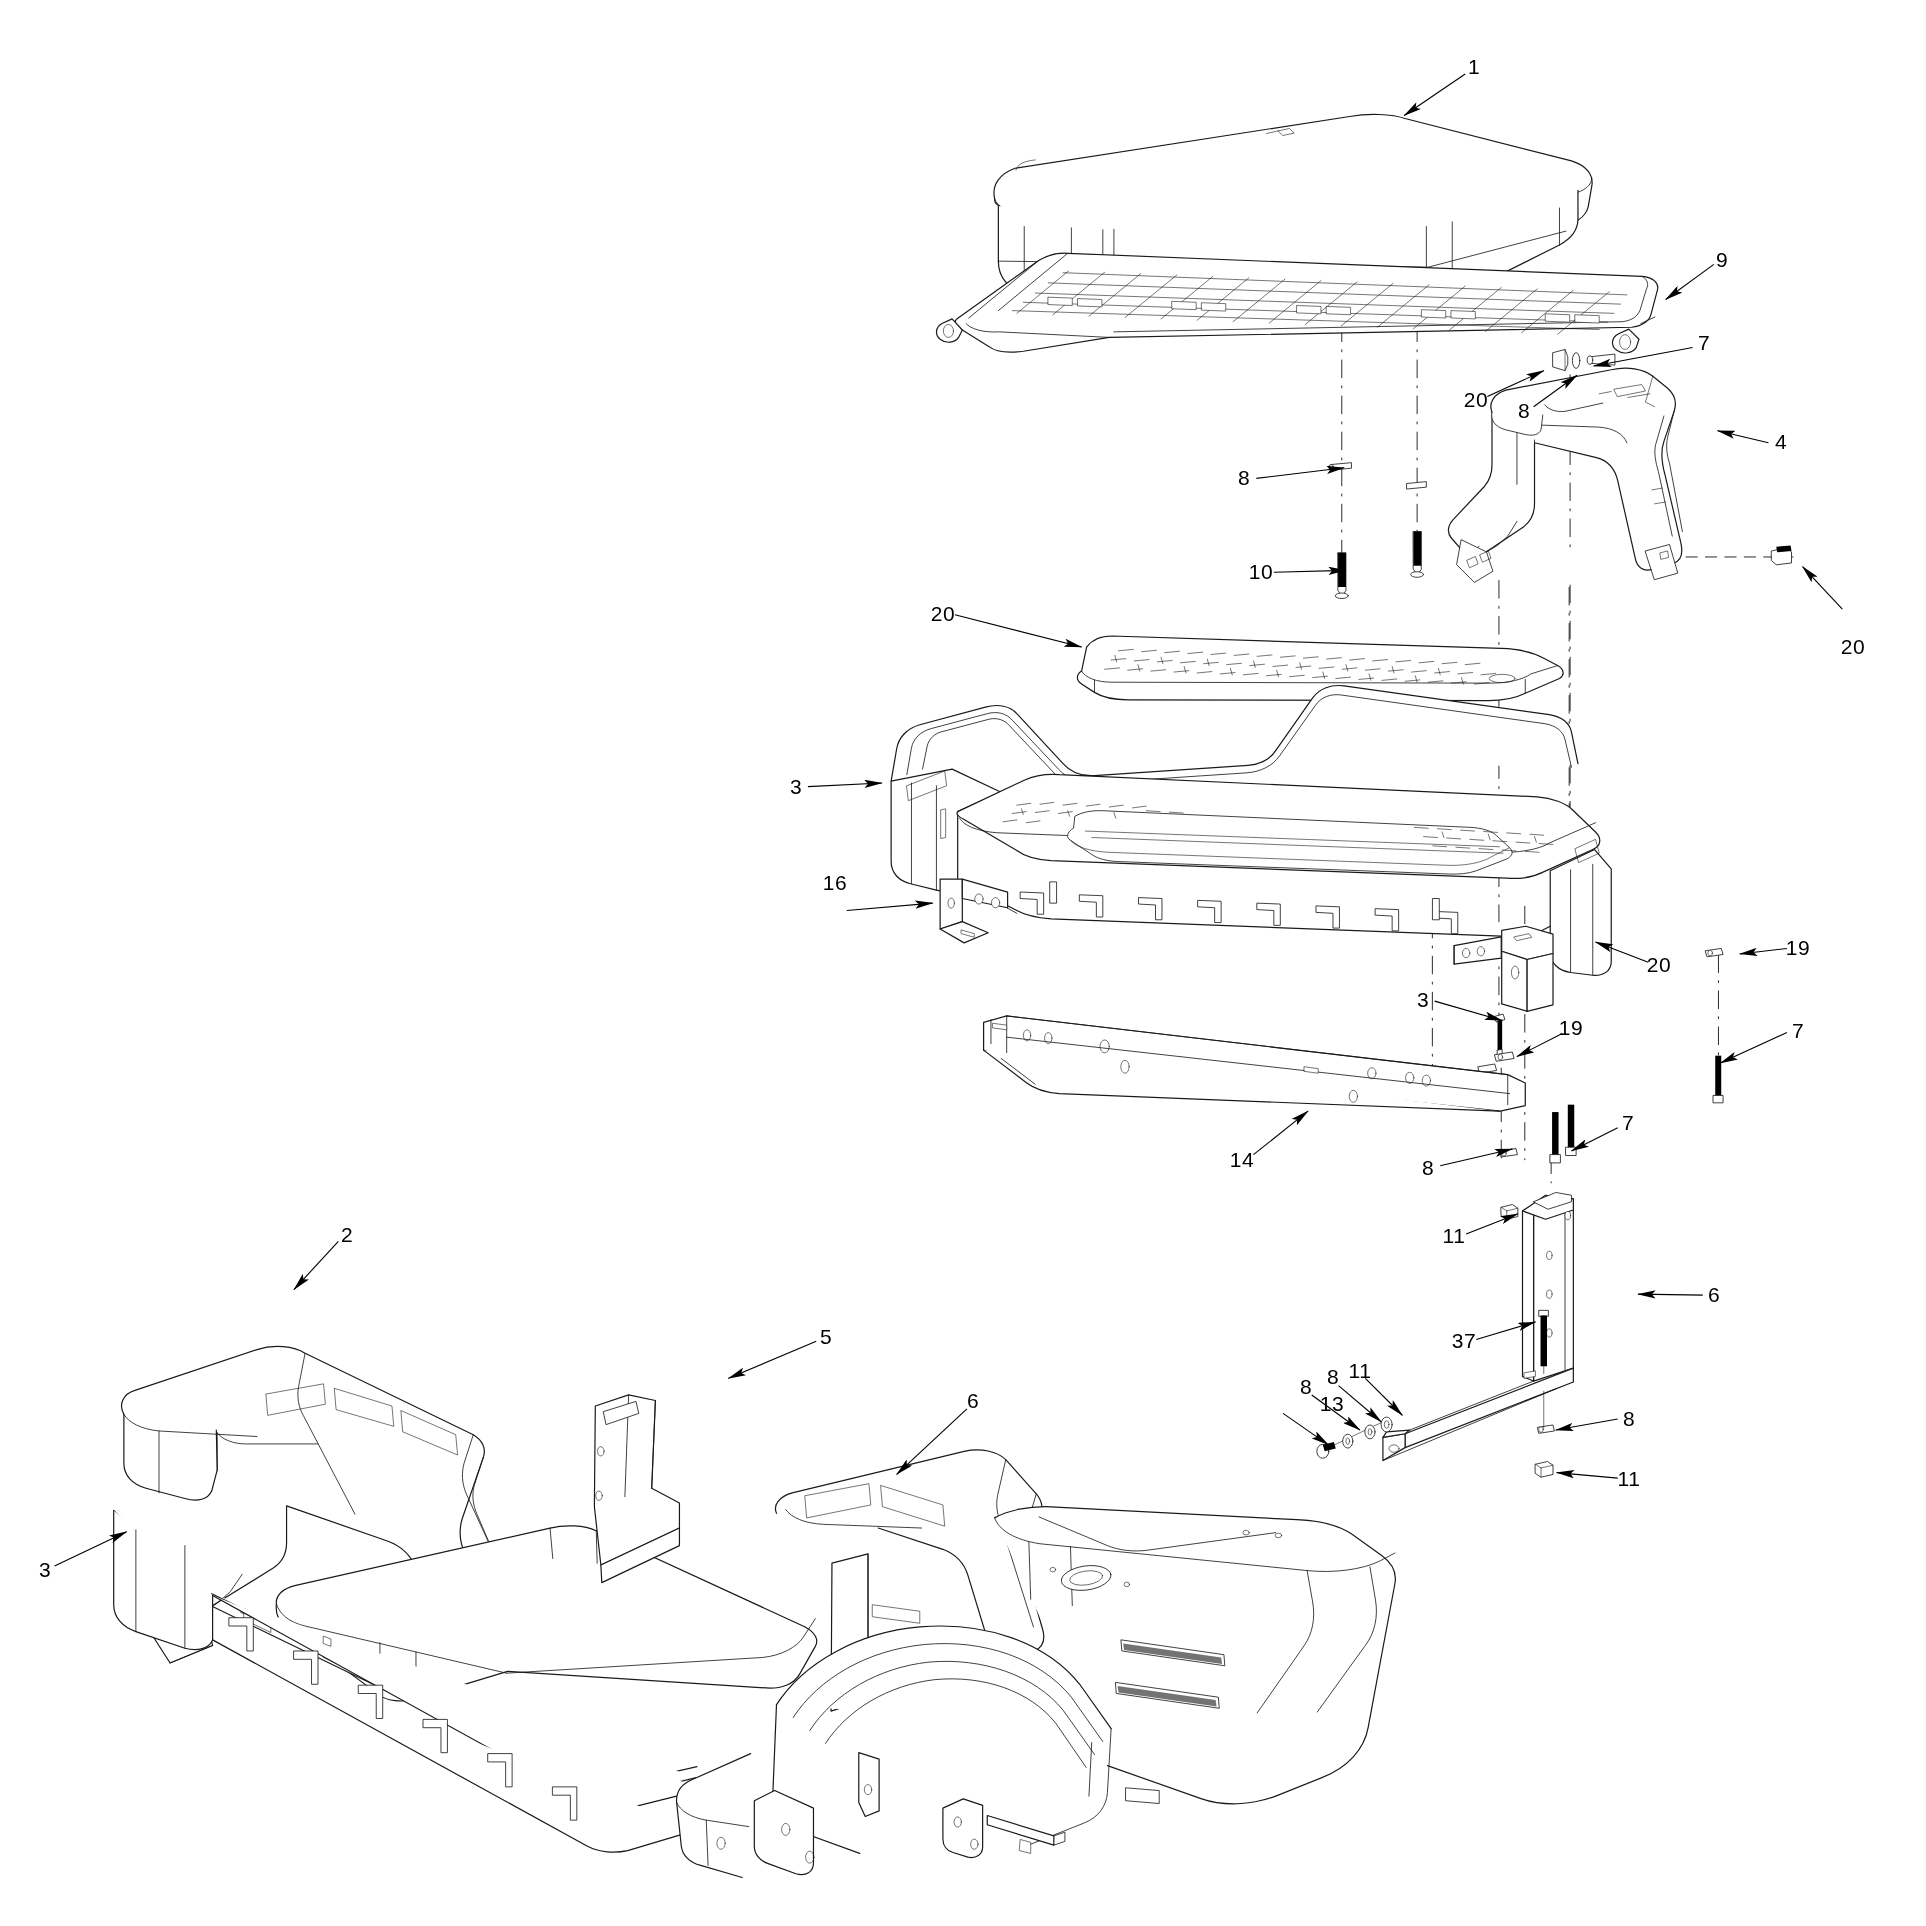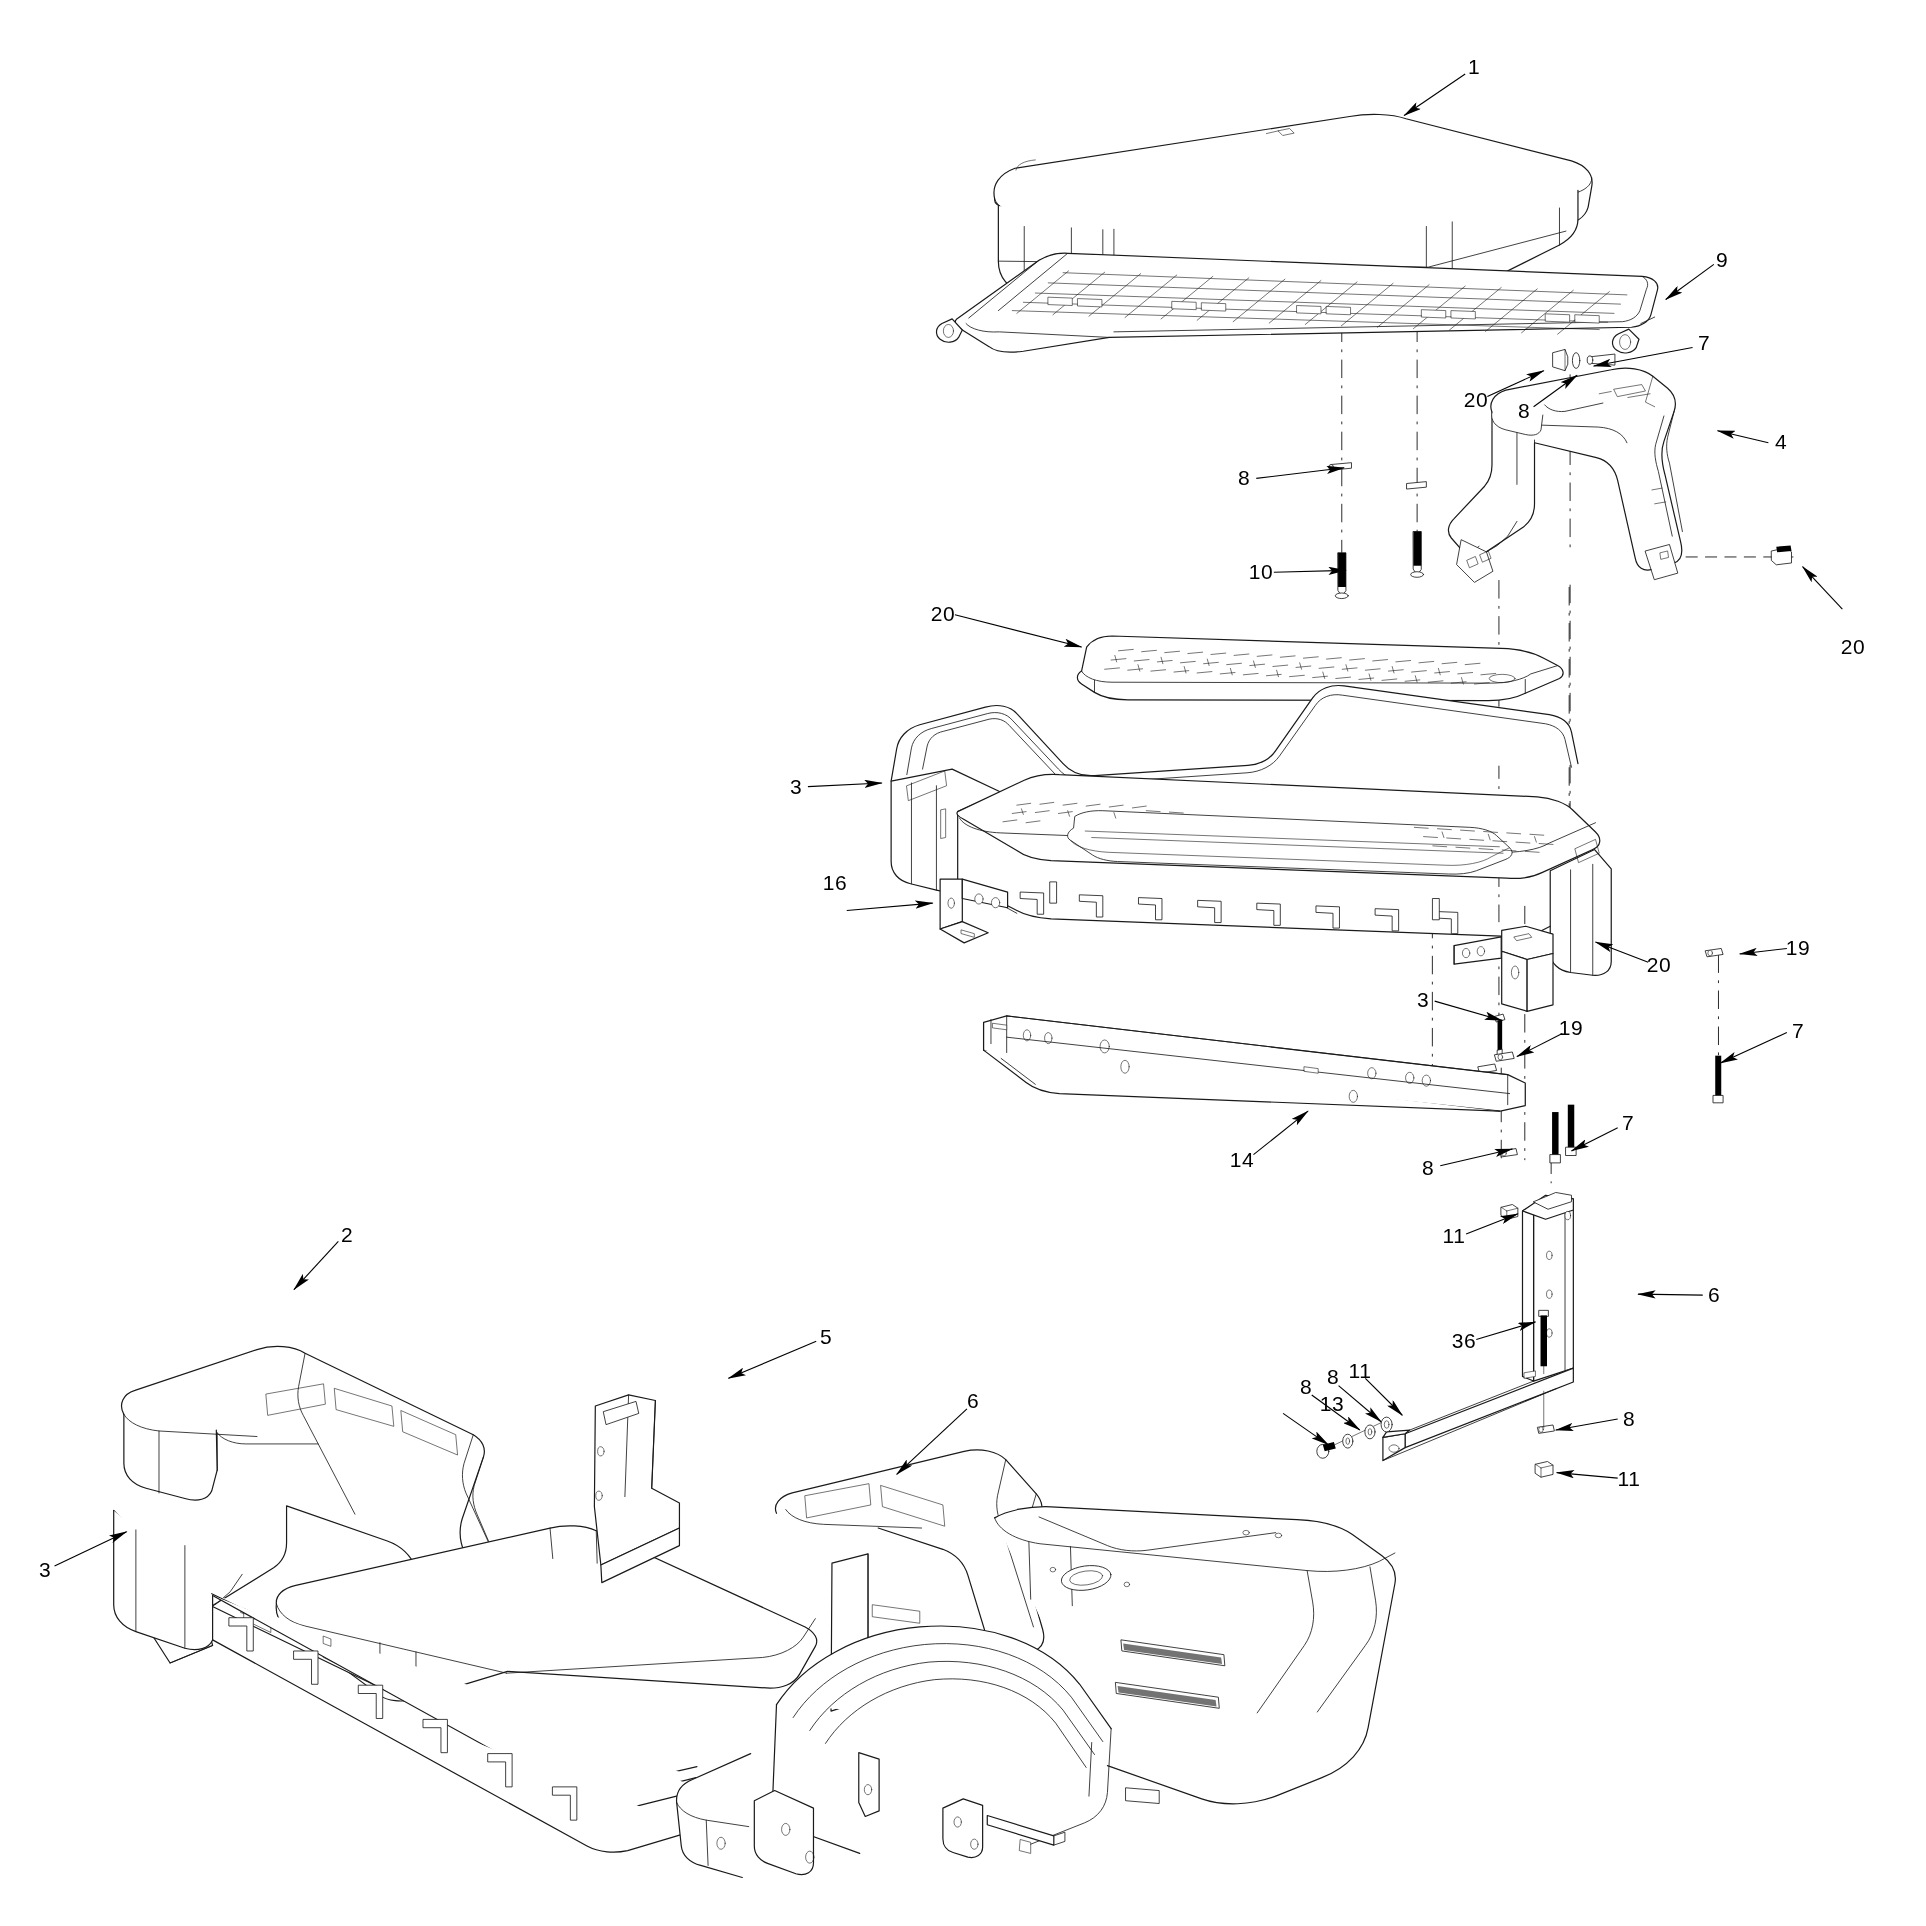--- a/index.html
+++ b/index.html
@@ -649,21 +649,21 @@
   <span class="callout" style="left:1659px;top:965px">20</span>
   <span class="callout" style="left:1798px;top:948px">19</span>
   <span class="callout" style="left:1423px;top:1000px">3</span>
   <span class="callout" style="left:1571px;top:1028px">19</span>
   <span class="callout" style="left:1798px;top:1031px">7</span>
   <span class="callout" style="left:1242px;top:1160px">14</span>
   <span class="callout" style="left:1628px;top:1123px">7</span>
   <span class="callout" style="left:1428px;top:1168px">8</span>
   <span class="callout" style="left:1454px;top:1236px">11</span>
   <span class="callout" style="left:1714px;top:1295px">6</span>
-  <span class="callout" style="left:1464px;top:1341px">36</span>
+  <span class="callout" style="left:1464px;top:1341px">37</span>
   <span class="callout" style="left:1332px;top:1404px">13</span>
   <span class="callout" style="left:1306px;top:1387px">8</span>
   <span class="callout" style="left:1333px;top:1377px">8</span>
   <span class="callout" style="left:1360px;top:1371px">11</span>
   <span class="callout" style="left:1629px;top:1419px">8</span>
   <span class="callout" style="left:1629px;top:1479px">11</span>
   <span class="callout" style="left:347px;top:1235px">2</span>
   <span class="callout" style="left:826px;top:1337px">5</span>
   <span class="callout" style="left:973px;top:1401px">6</span>
   <span class="callout" style="left:45px;top:1570px">3</span>

